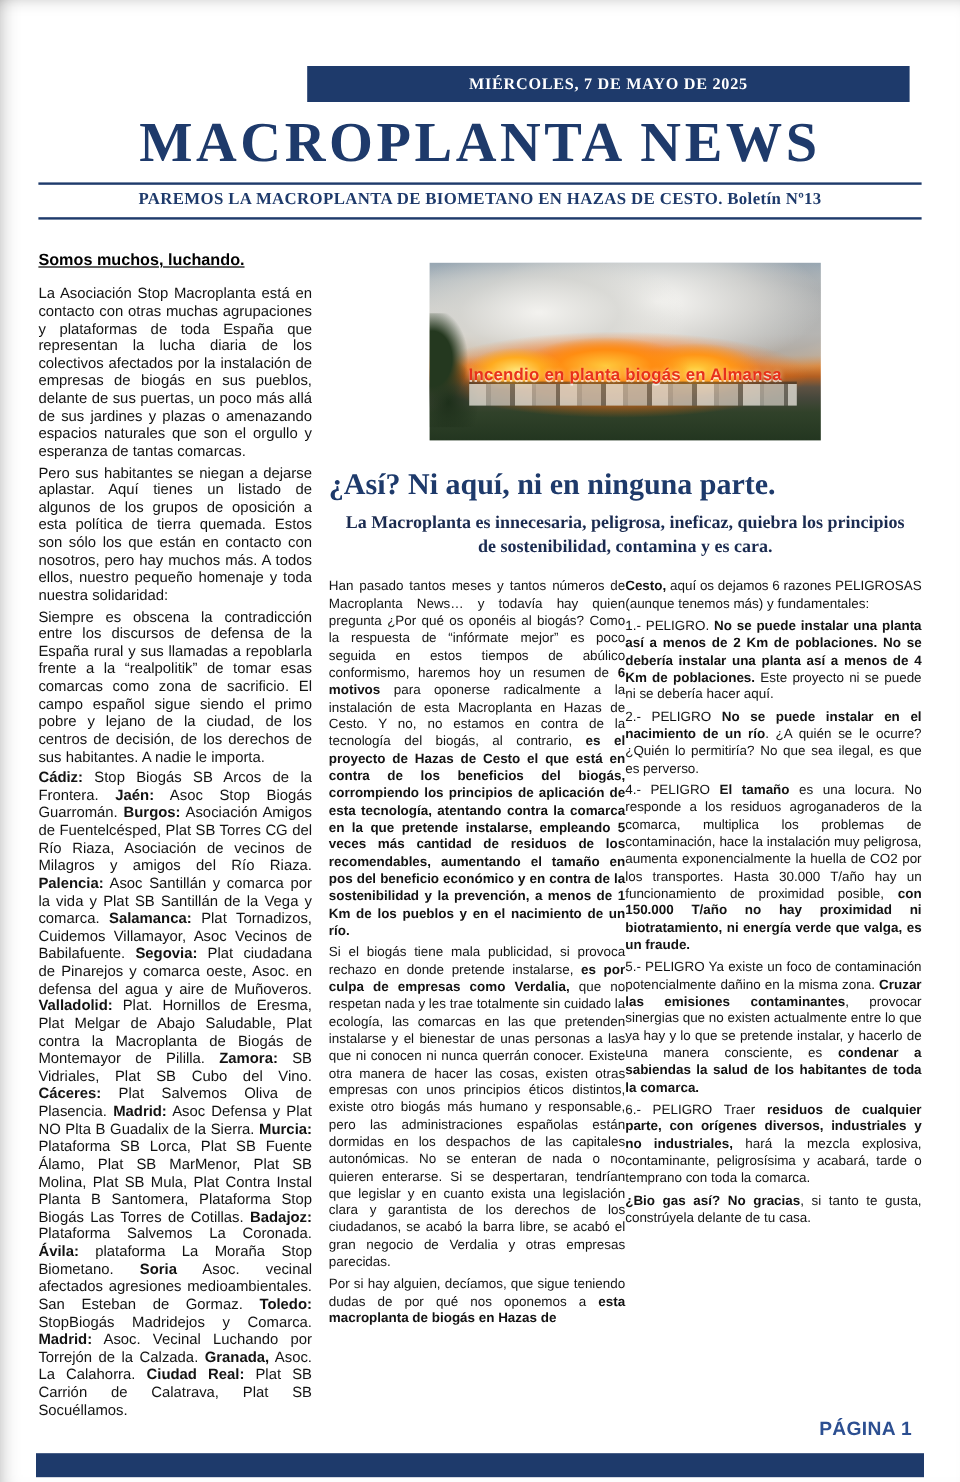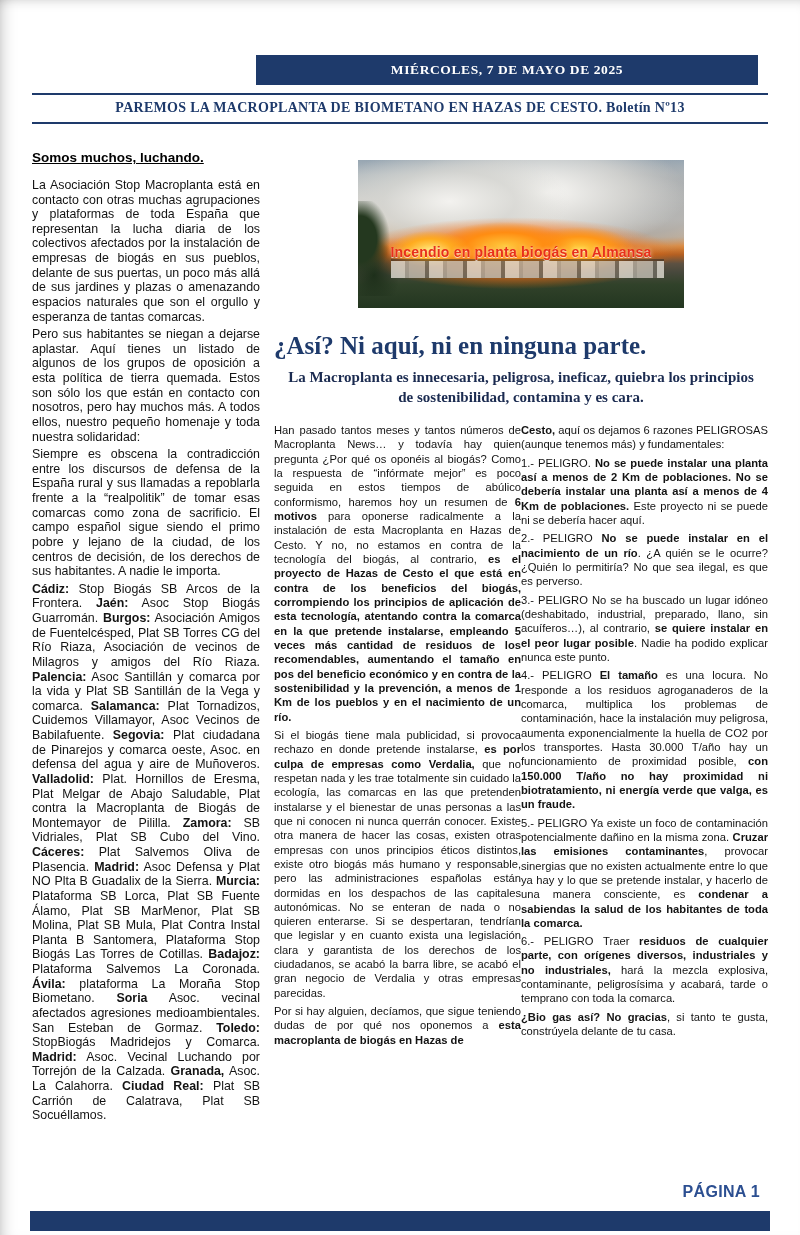--- a/index.html
+++ b/index.html
@@ -98,20 +98,21 @@
 </style>
 </head>
 <body>
 
 <div class="page">
 
   <div class="date-bar">
     <span>MIÉRCOLES, 7 DE MAYO DE 2025</span>
   </div>
 
+  <h1 class="masthead">MACROPLANTA NEWS</h1>
 
   <div class="rule rule-top"></div>
   <div class="subtitle-bar">
     <span class="main">PAREMOS LA MACROPLANTA DE BIOMETANO EN HAZAS DE CESTO</span><span class="bulletin">. Boletín Nº13</span>
   </div>
   <div class="rule"></div>
 
   <div class="content">
 
     <div class="col-left">
@@ -138,21 +139,20 @@
       <div class="two-cols">
         <div class="tcol">
             <p><span>Han pasado tantos meses y tantos números de Macroplanta News… y todavía hay quien pregunta ¿Por qué os oponéis al biogás? Como la respuesta de “infórmate mejor” es poco seguida en estos tiempos de abúlico conformismo, haremos hoy un resumen de </span><b>6 motivos</b><span> para oponerse radicalmente a la instalación de esta Macroplanta en Hazas de Cesto. Y no, no estamos en contra de la tecnología del biogás, al contrario, </span><b>es el proyecto de Hazas de Cesto el que está en contra de los beneficios del biogás, corrompiendo los principios de aplicación de esta tecnología, atentando contra la comarca en la que pretende instalarse, empleando 5 veces más cantidad de residuos de los recomendables, aumentando el tamaño en pos del beneficio económico y en contra de la sostenibilidad y la prevención, a menos de 1 Km de los pueblos y en el nacimiento de un río.</b></p>
             <p><span>Si el biogás tiene mala publicidad, si provoca rechazo en donde pretende instalarse, </span><b>es por culpa de empresas como Verdalia,</b><span> que no respetan nada y les trae totalmente sin cuidado la ecología, las comarcas en las que pretenden instalarse y el bienestar de unas personas a las que ni conocen ni nunca querrán conocer. Existe otra manera de hacer las cosas, existen otras empresas con unos principios éticos distintos, existe otro biogás más humano y responsable, pero las administraciones españolas están dormidas en los despachos de las capitales autonómicas. No se enteran de nada o no quieren enterarse. Si se despertaran, tendrían que legislar y en cuanto exista una legislación clara y garantista de los derechos de los ciudadanos, se acabó la barra libre, se acabó el gran negocio de Verdalia y otras empresas parecidas.</span></p>
             <p><span>Por si hay alguien, decíamos, que sigue teniendo dudas de por qué nos oponemos a </span><b>esta macroplanta de biogás en Hazas de</b></p>
           </div>
         <div class="tcol">
             <p><b>Cesto,</b><span> aquí os dejamos 6 razones PELIGROSAS (aunque tenemos más) y fundamentales:</span></p>
             <p><span>1.- PELIGRO. </span><b>No se puede instalar una planta así a menos de 2 Km de poblaciones.</b><span> </span><b>No se debería instalar una planta así a menos de 4 Km de poblaciones.</b><span> Este proyecto ni se puede ni se debería hacer aquí.</span></p>
             <p><span>2.- PELIGRO </span><b>No se puede instalar en el nacimiento de un río</b><span>. ¿A quién se le ocurre? ¿Quién lo permitiría? No que sea ilegal, es que es perverso.</span></p>
-            <p><span>3.- PELIGRO No se ha buscado un lugar idóneo (deshabitado, industrial, preparado, llano, sin acuíferos…), al contrario, </span><b>se quiere instalar en el peor lugar posible</b><span>. Nadie ha podido explicar nunca este punto.</span></p>
             <p><span>4.- PELIGRO </span><b>El tamaño</b><span> es una locura. No responde a los residuos agroganaderos de la comarca, multiplica los problemas de contaminación, hace la instalación muy peligrosa, aumenta exponencialmente la huella de CO2 por los transportes. Hasta 30.000 T/año hay un funcionamiento de proximidad posible, </span><b>con 150.000 T/año no hay proximidad ni biotratamiento, ni energía verde que valga, es un fraude.</b></p>
             <p><span>5.- PELIGRO Ya existe un foco de contaminación potencialmente dañino en la misma zona. </span><b>Cruzar las emisiones contaminantes</b><span>, provocar sinergias que no existen actualmente entre lo que ya hay y lo que se pretende instalar, y hacerlo de una manera consciente, es </span><b>condenar a sabiendas la salud de los habitantes de toda la comarca.</b></p>
             <p><span>6.- PELIGRO Traer </span><b>residuos de cualquier parte, con orígenes diversos, industriales y no industriales,</b><span> hará la mezcla explosiva, contaminante, peligrosísima y acabará, tarde o temprano con toda la comarca.</span></p>
             <p><b>¿Bio gas así? No gracias</b><span>, si tanto te gusta, constrúyela delante de tu casa.</span></p>
           </div>
       </div>
 
     </div>
   </div>
 

